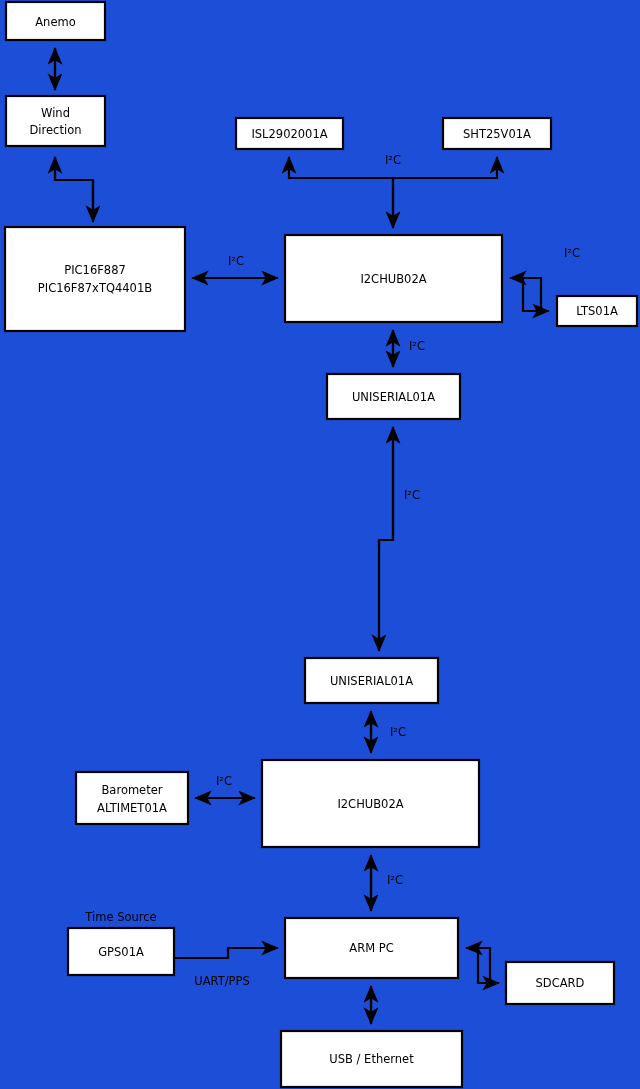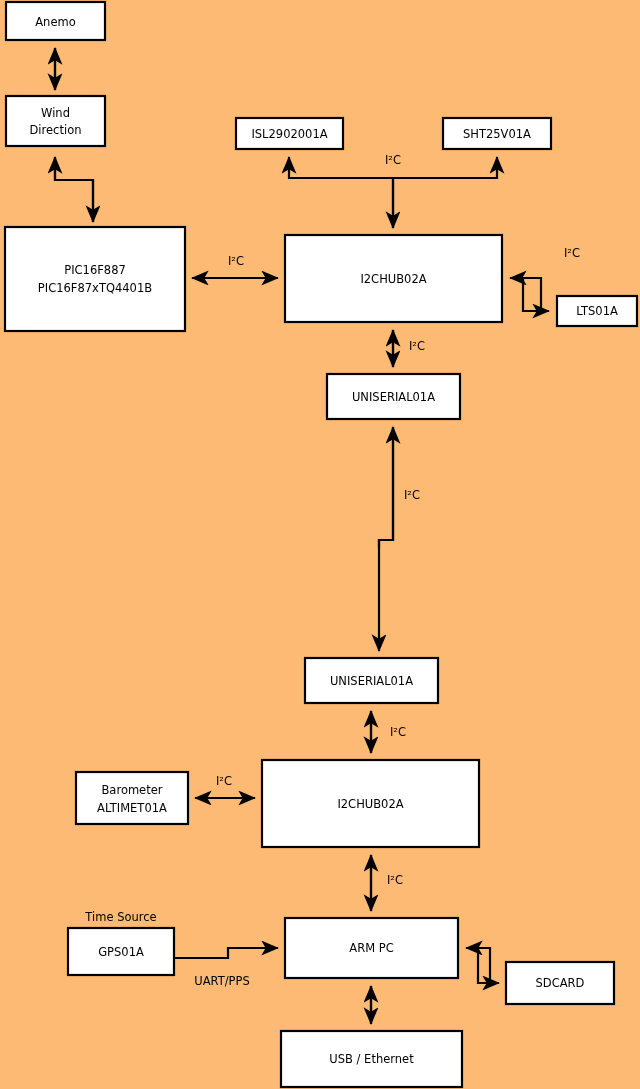--- a/index.html
+++ b/index.html
@@ -4,21 +4,21 @@
 <style>
   html, body {
     margin: 0;
     padding: 0;
     background: #ffffff;
   }
   #diagram-root {
     position: relative;
     width: 640px;
     height: 1089px;
-    background: #fdba74;
+    background: #1d4ed8;
     font-family: "DejaVu Sans", "Liberation Sans", sans-serif;
     overflow: hidden;
   }
   svg.diagram-canvas {
     position: absolute;
     left: 0;
     top: 0;
     width: 640px;
     height: 1089px;
   }

